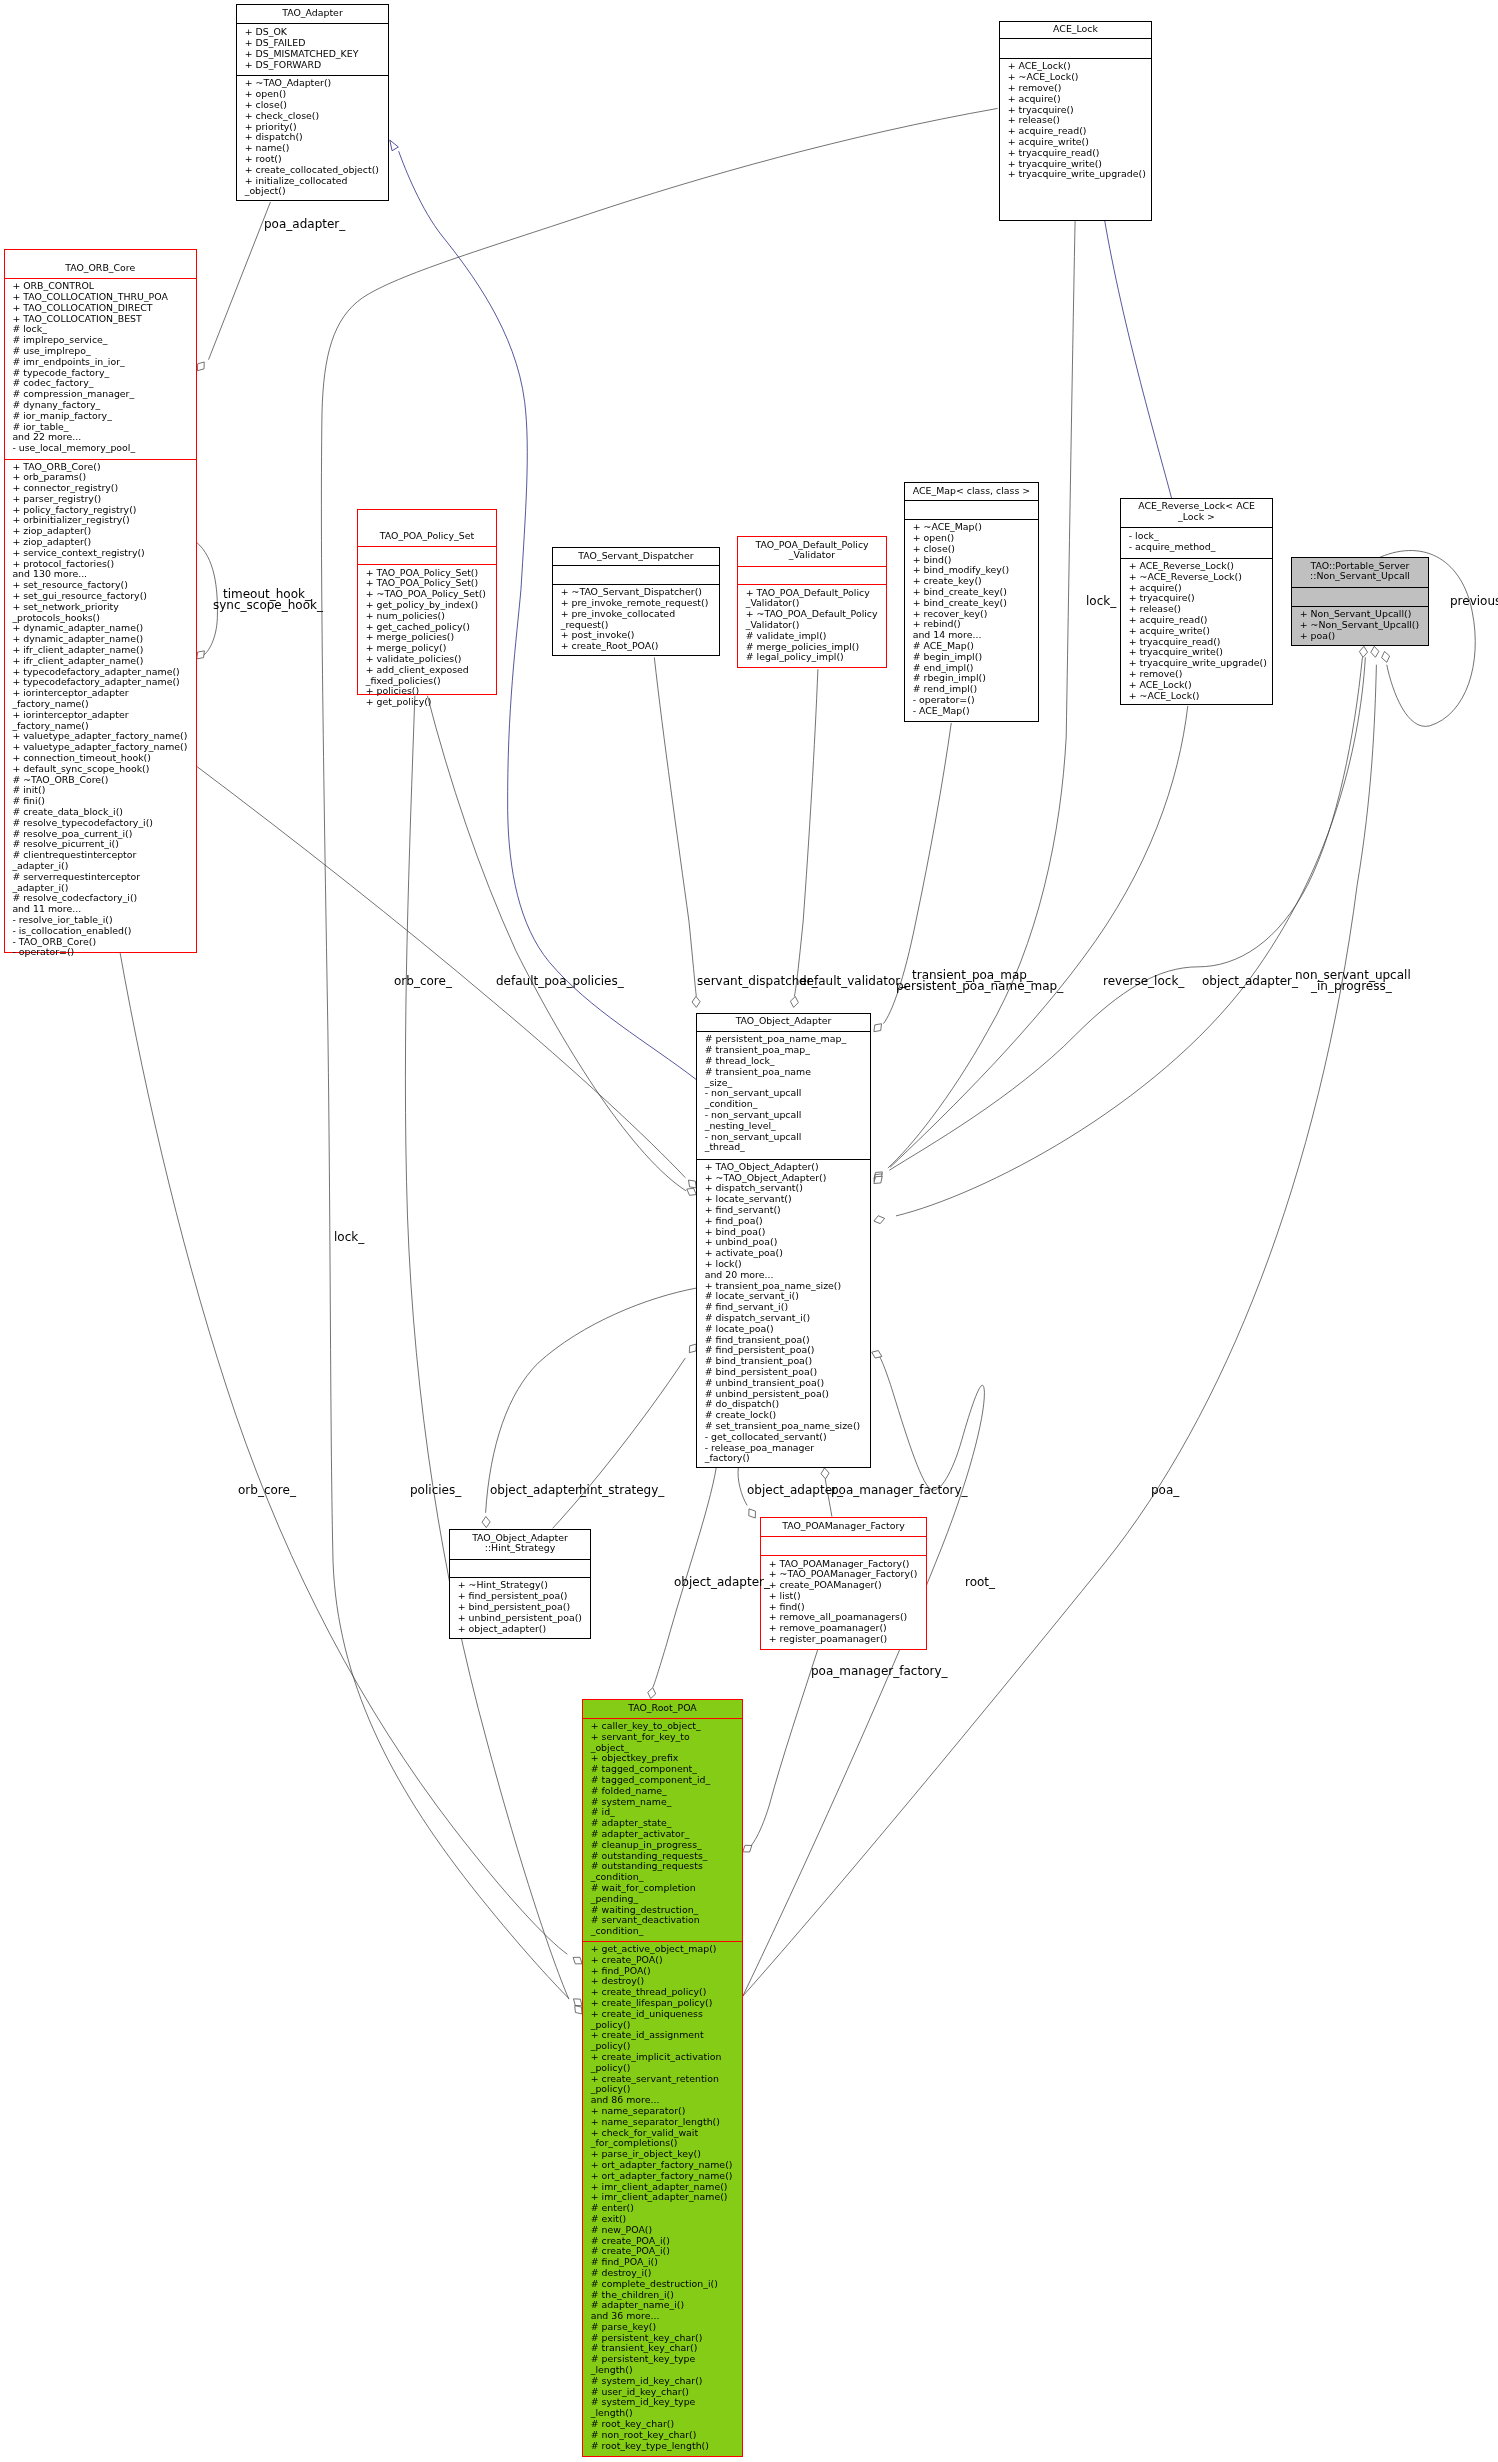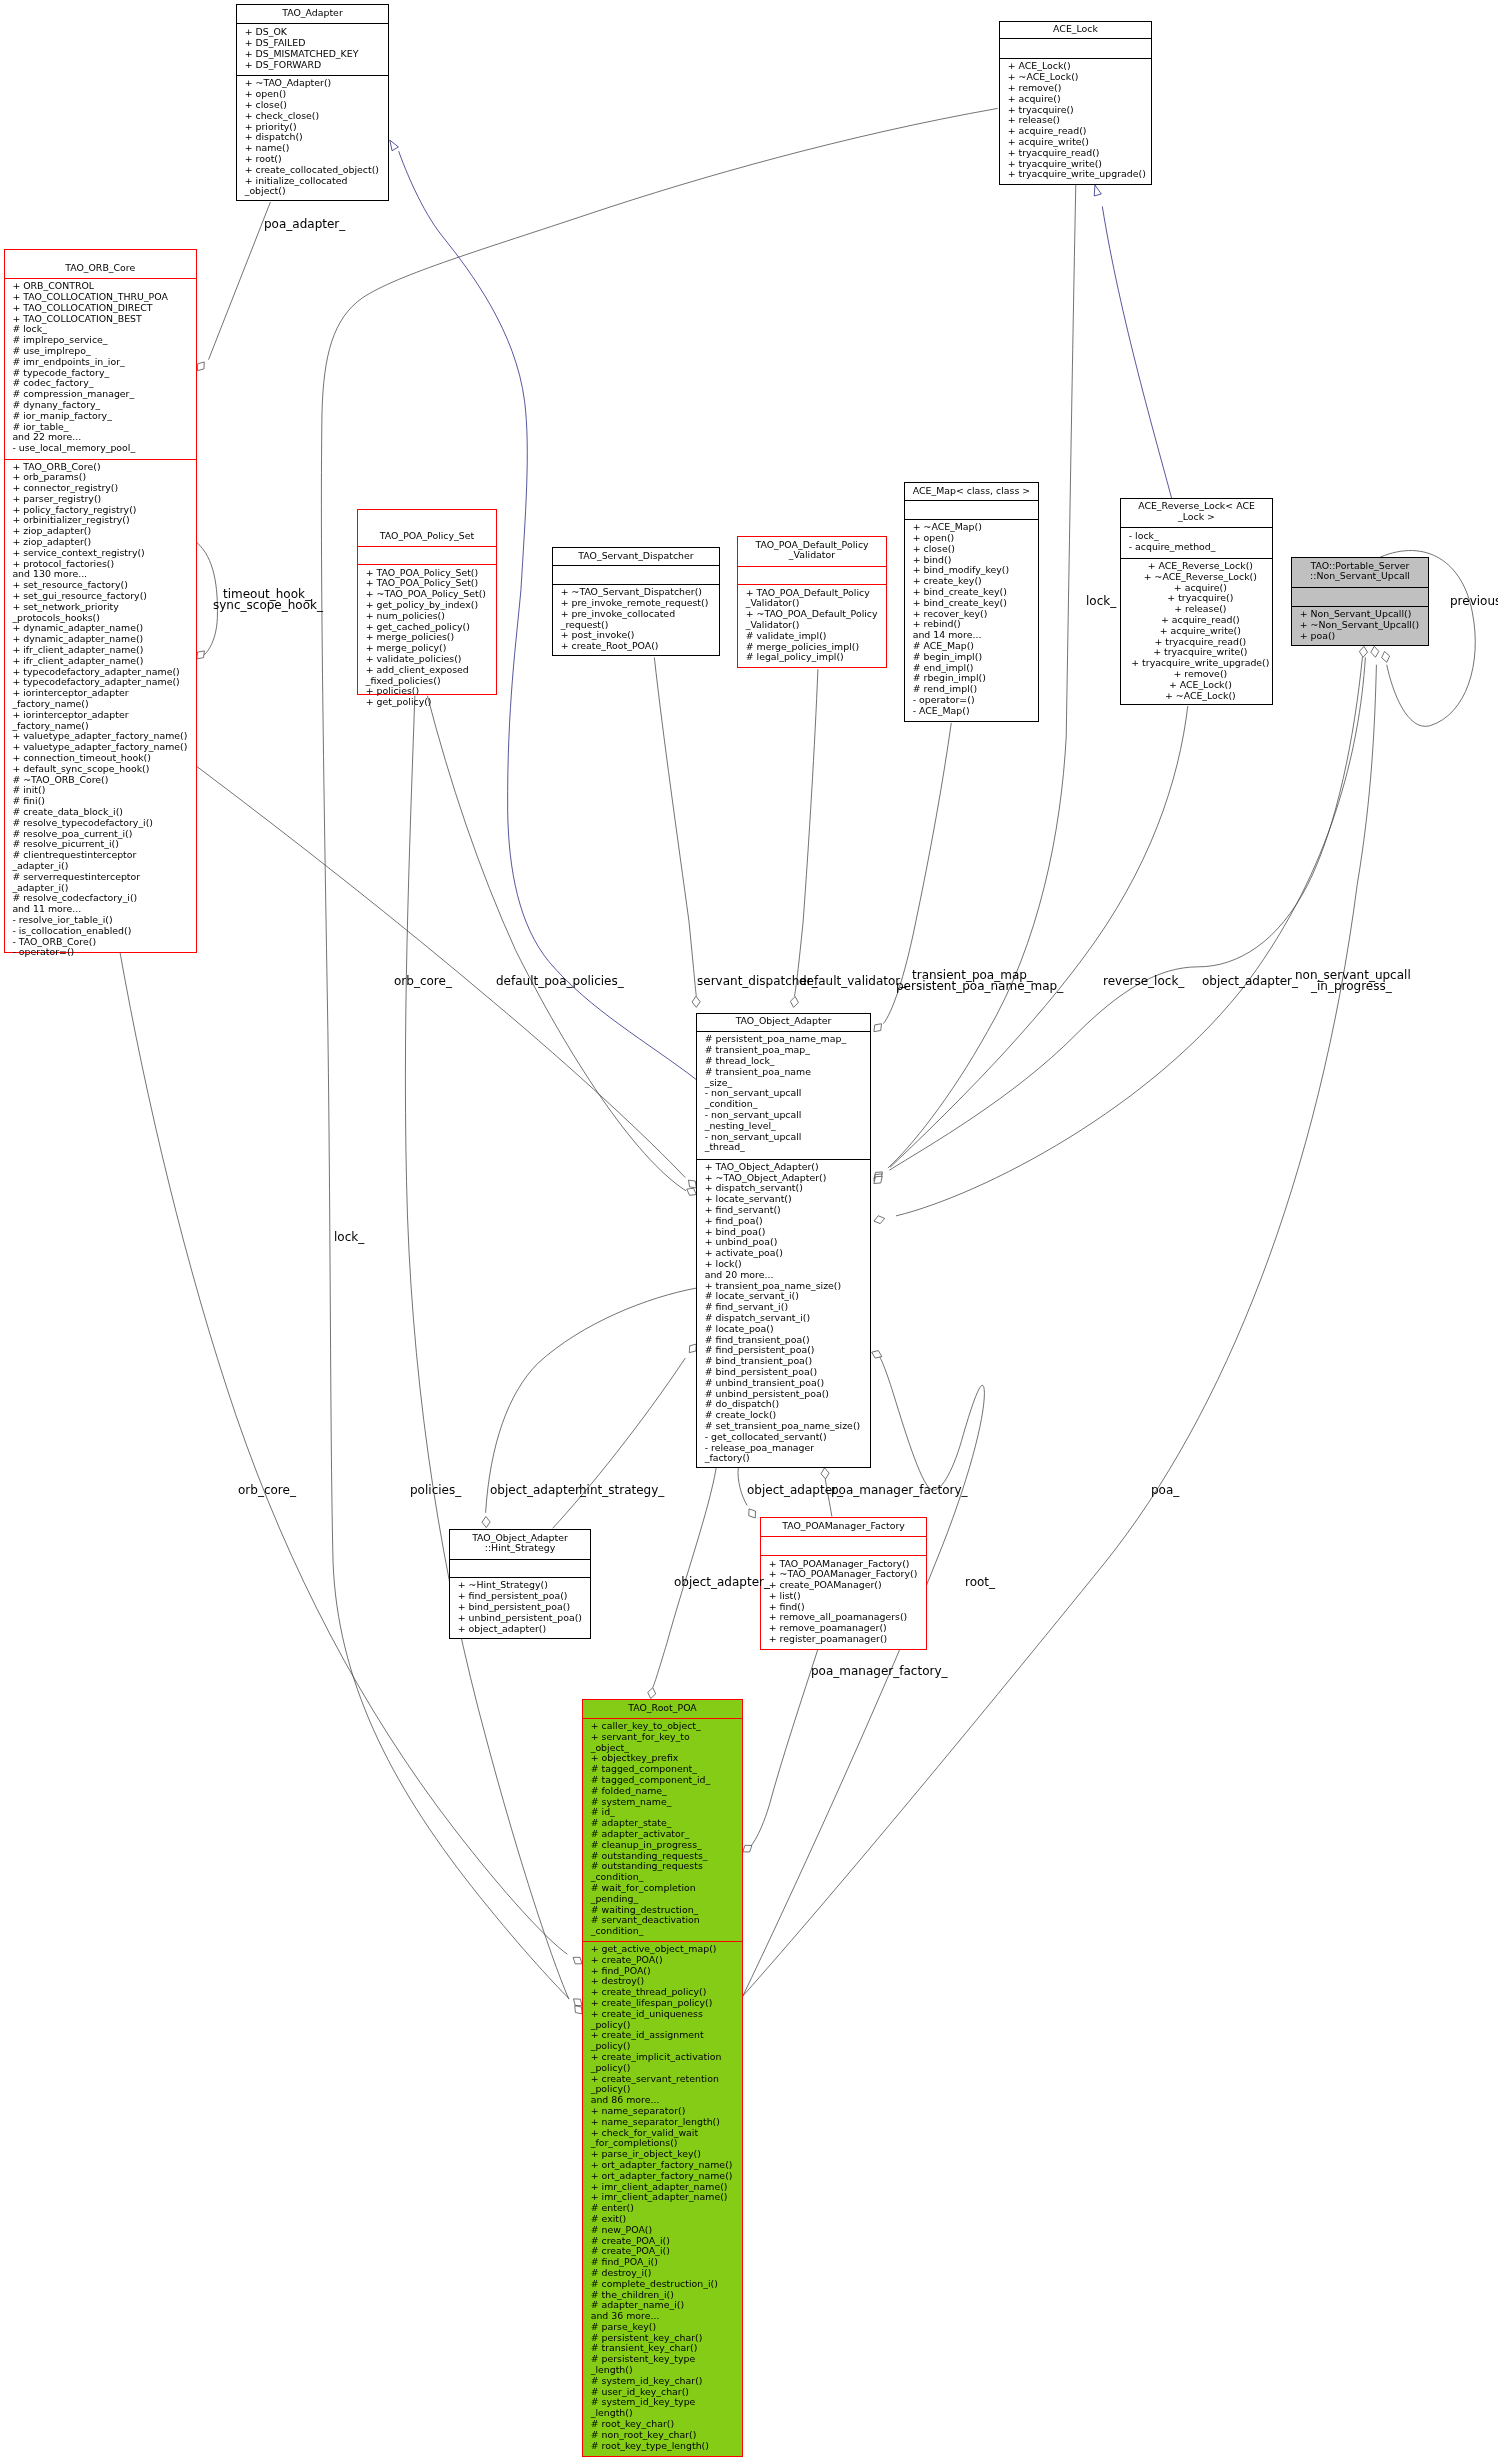--- a/index.html
+++ b/index.html
@@ -89,21 +89,21 @@
         <div class="ln">+ check_close()</div>
         <div class="ln">+ priority()</div>
         <div class="ln">+ dispatch()</div>
         <div class="ln">+ name()</div>
         <div class="ln">+ root()</div>
         <div class="ln">+ create_collocated_object()</div>
         <div class="ln">+ initialize_collocated</div>
         <div class="ln">_object()</div>
       </div>
     </div>
-<div class="node" style="left:999px;top:20.6px;width:153px;height:164px;border:0.7px solid #000000;background:#ffffff;">
+<div class="node" style="left:999px;top:20.6px;width:153px;height:200px;border:0.7px solid #000000;background:#ffffff;">
       <div class="sec title" style="height:17.7px;border-bottom:0.7px solid #000000;padding-top:2.1px;">
         <div class="ln">ACE_Lock</div>
       </div>
       <div class="sec attrs" style="height:20px;border-bottom:0.7px solid #000000;padding-top:8.6px;"></div>
       <div class="sec ops" style="height:126px;padding-top:2.1px;">
         <div class="ln">+ ACE_Lock()</div>
         <div class="ln">+ ~ACE_Lock()</div>
         <div class="ln">+ remove()</div>
         <div class="ln">+ acquire()</div>
         <div class="ln">+ tryacquire()</div>
@@ -265,21 +265,21 @@
     </div>
 <div class="node" style="left:1120px;top:498px;width:153px;height:207px;border:0.7px solid #000000;background:#ffffff;">
       <div class="sec title" style="height:29px;border-bottom:0.7px solid #000000;padding-top:2.2px;">
         <div class="ln">ACE_Reverse_Lock&lt; ACE</div>
         <div class="ln">_Lock &gt;</div>
       </div>
       <div class="sec attrs" style="height:31px;border-bottom:0.7px solid #000000;padding-top:3.3px;">
         <div class="ln">- lock_</div>
         <div class="ln">- acquire_method_</div>
       </div>
-      <div class="sec ops" style="height:147px;padding-top:2px;text-align:center;">
+      <div class="sec ops" style="height:147px;padding-top:2px;">
         <div class="ln">+ ACE_Reverse_Lock()</div>
         <div class="ln">+ ~ACE_Reverse_Lock()</div>
         <div class="ln">+ acquire()</div>
         <div class="ln">+ tryacquire()</div>
         <div class="ln">+ release()</div>
         <div class="ln">+ acquire_read()</div>
         <div class="ln">+ acquire_write()</div>
         <div class="ln">+ tryacquire_read()</div>
         <div class="ln">+ tryacquire_write()</div>
         <div class="ln">+ tryacquire_write_upgrade()</div>

